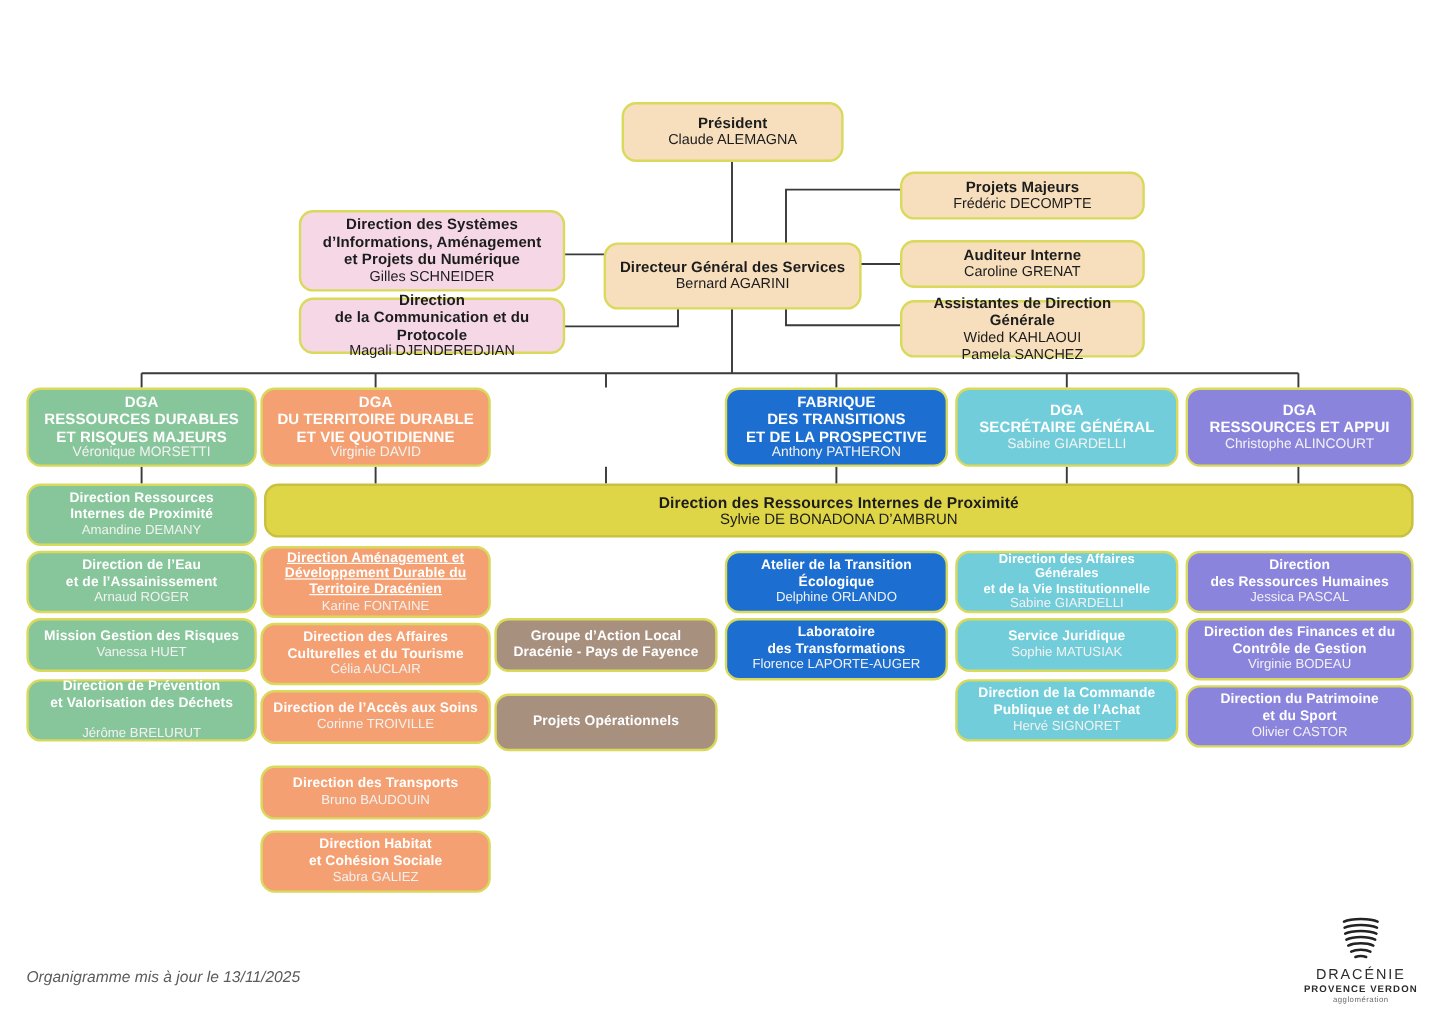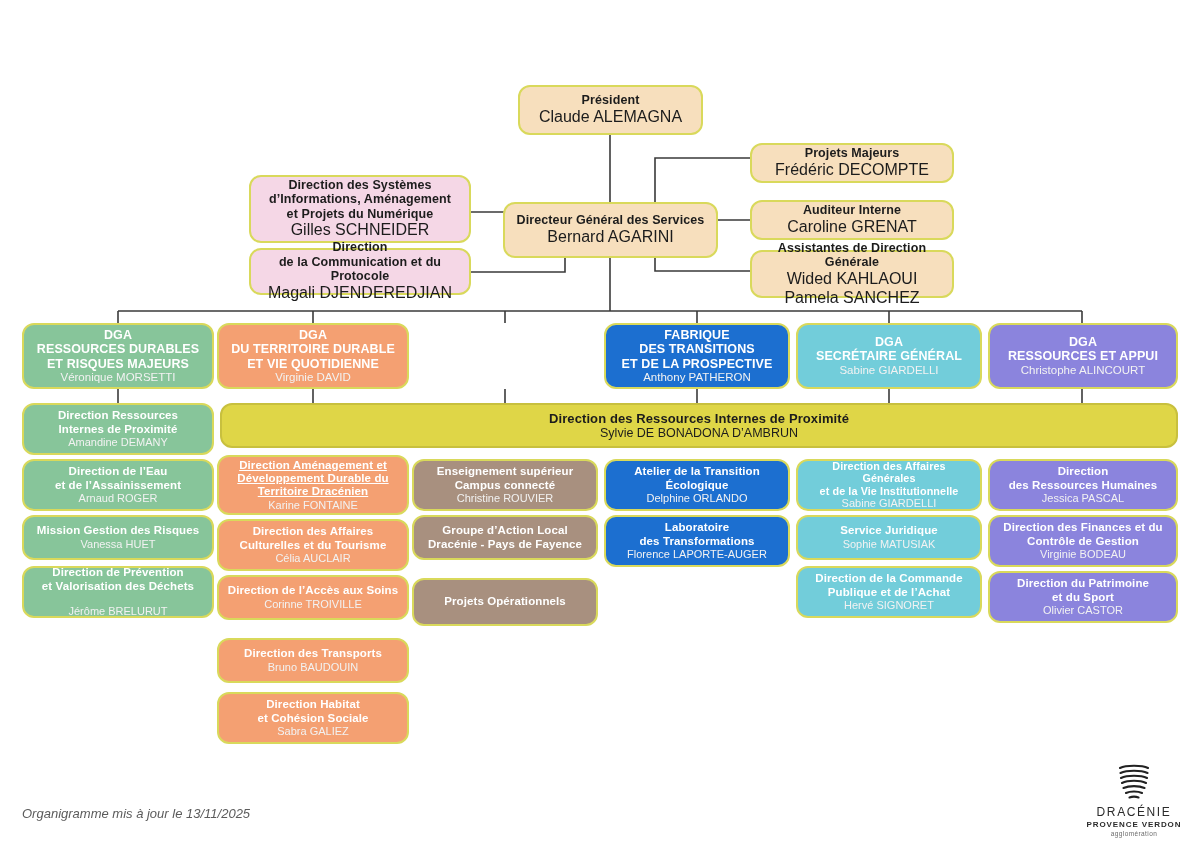--- a/index.html
+++ b/index.html
@@ -46,21 +46,21 @@
   .c-orange{background:#f4a072;}
   .c-brown{background:#a8907f;}
   .c-blue{background:#1c6fd0;}
   .c-cyan{background:#72cdda;}
   .c-purple{background:#8b84dd;}
   .c-green .t,.c-orange .t,.c-brown .t,.c-blue .t,.c-cyan .t,.c-purple .t{color:#ffffff;}
   .c-green .n,.c-orange .n,.c-brown .n,.c-blue .n,.c-cyan .n,.c-purple .n{color:#f2f2f2;}
 
   
   .sz-top .t{font-size:12.5px;}
-  .sz-top .n{font-size:16px;}
+  .sz-top .n{font-size:12px;}
   .sz-dga .t{font-size:12.5px;}
   .sz-dga .n{font-size:11.5px;}
   .sz-sub .t{font-size:11.5px;}
   .sz-sub .n{font-size:11px;}
   .sz-bar .t{font-size:13px;}
   .sz-bar .n{font-size:12.5px;}
 
   #footer-note{
     position:absolute;
     left:22px;top:806px;
@@ -236,25 +236,20 @@
   <div class="node c-orange sz-sub" style="left:217px;top:638px;width:192px;height:45px;">
     <span class="t" style="white-space:pre-line;">Direction des Transports</span>
     <span class="n">Bruno BAUDOUIN</span>
   </div>
   <div class="node c-orange sz-sub" style="left:217px;top:692px;width:192px;height:52px;">
     <span class="t" style="white-space:pre-line;">Direction Habitat
 et Cohésion Sociale</span>
     <span class="n">Sabra GALIEZ</span>
   </div>
 
-  <div class="node c-brown sz-sub" style="left:412px;top:459px;width:186px;height:52px;">
-    <span class="t" style="white-space:pre-line;">Enseignement supérieur
-Campus connecté</span>
-    <span class="n">Christine ROUVIER</span>
-  </div>
   <div class="node c-brown sz-sub" style="left:412px;top:515px;width:186px;height:45px;">
     <span class="t" style="white-space:pre-line;">Groupe d’Action Local
 Dracénie - Pays de Fayence</span>
     <span class="n"></span>
   </div>
   <div class="node c-brown sz-sub" style="left:412px;top:578px;width:186px;height:48px;">
     <span class="t" style="white-space:pre-line;">Projets Opérationnels</span>
     <span class="n"></span>
   </div>
 

